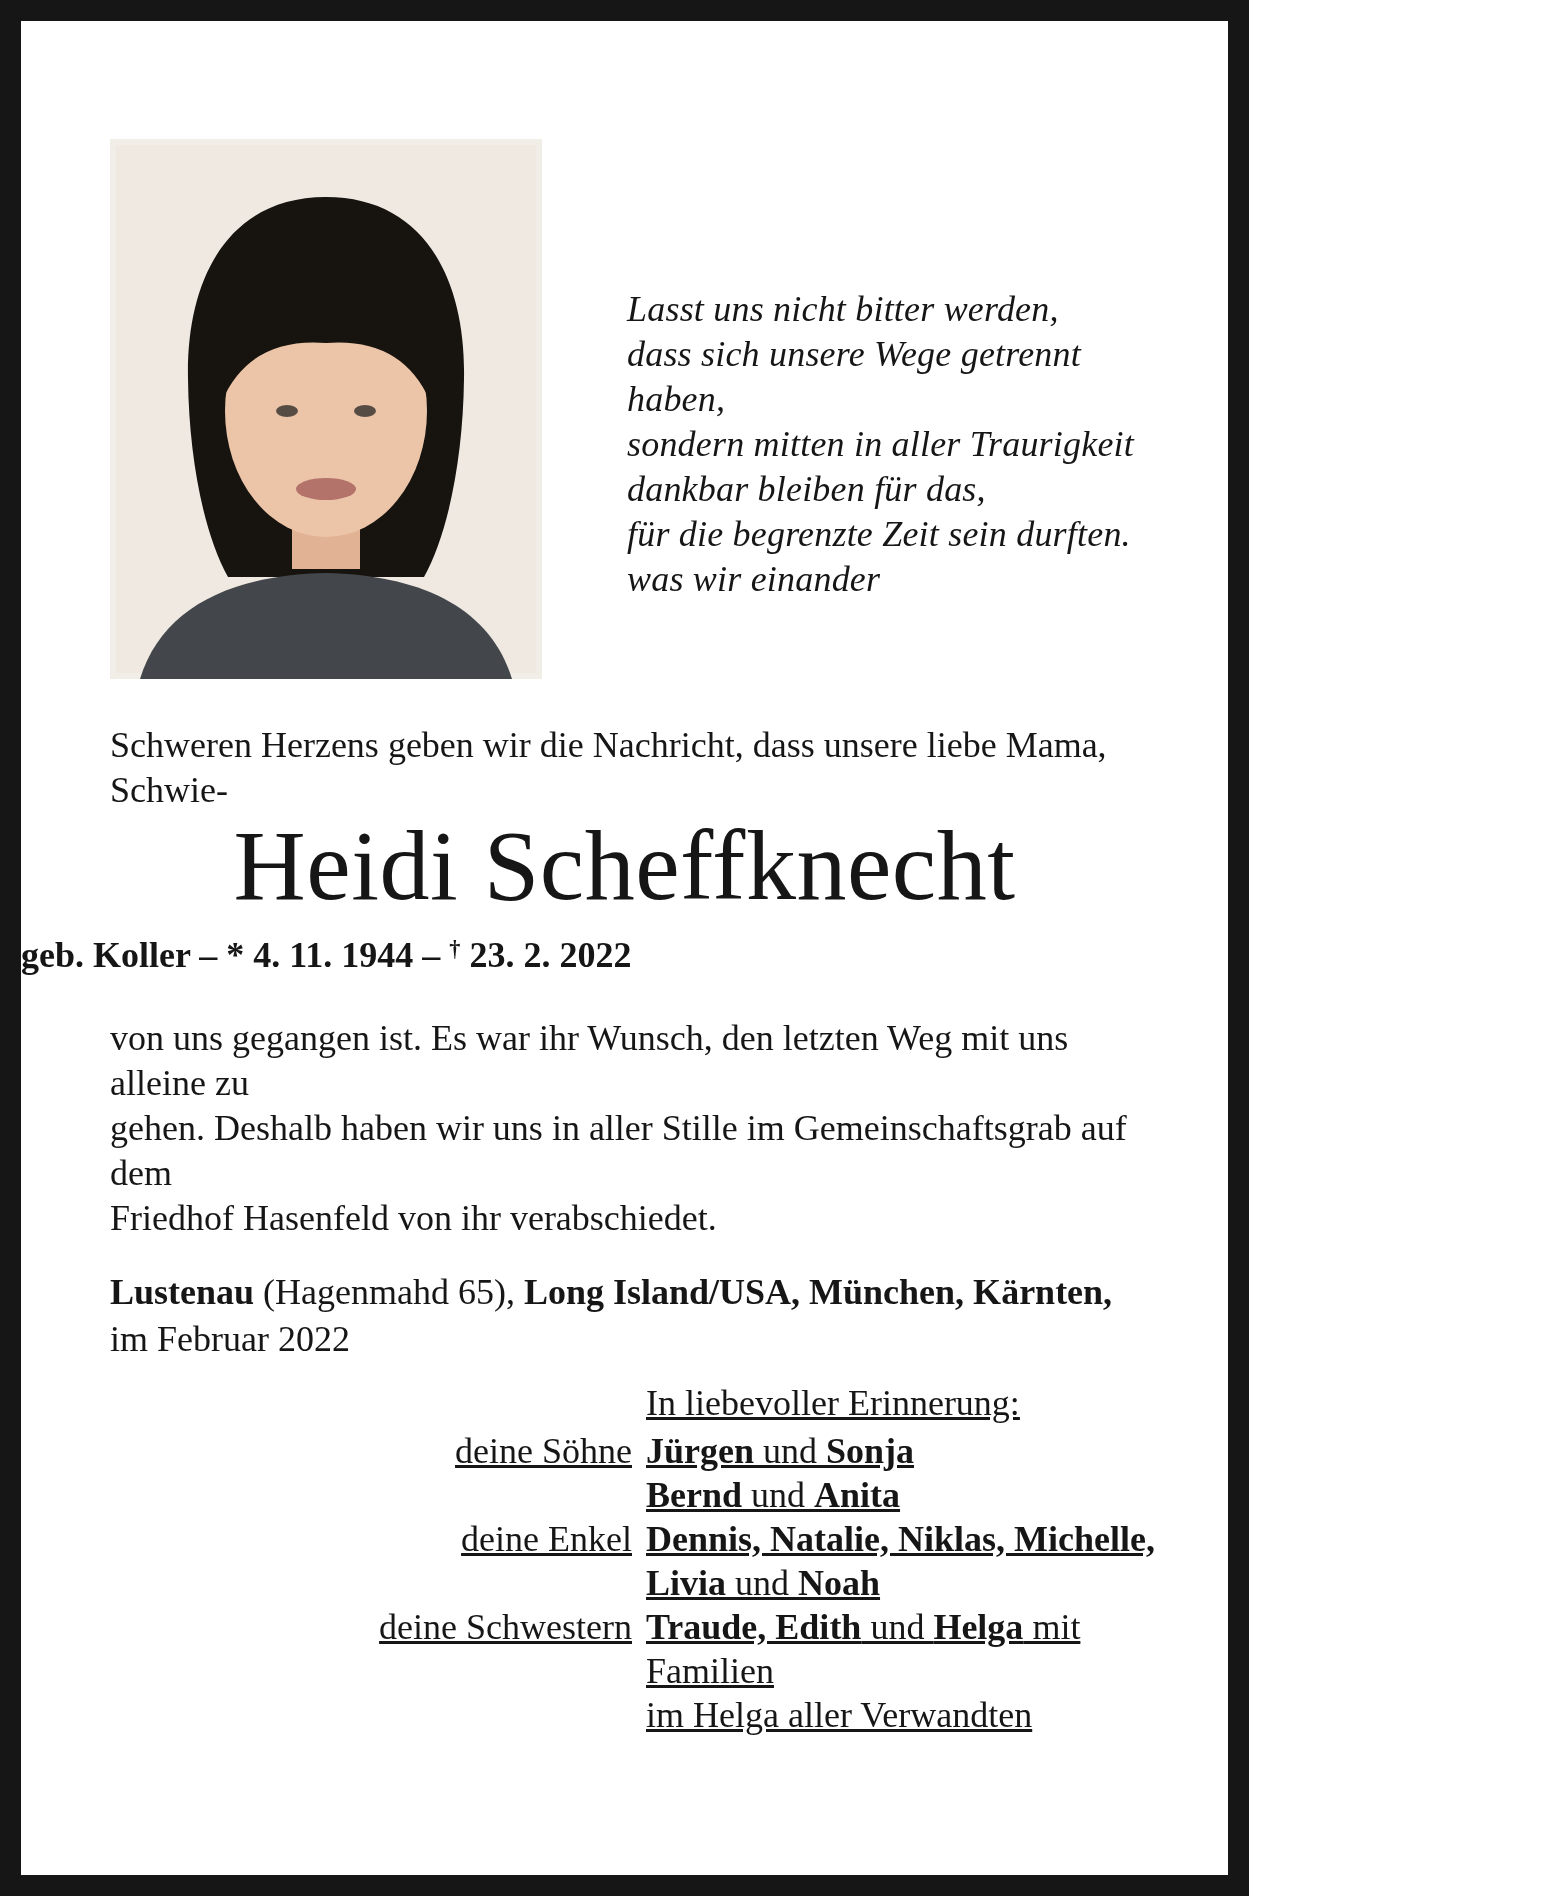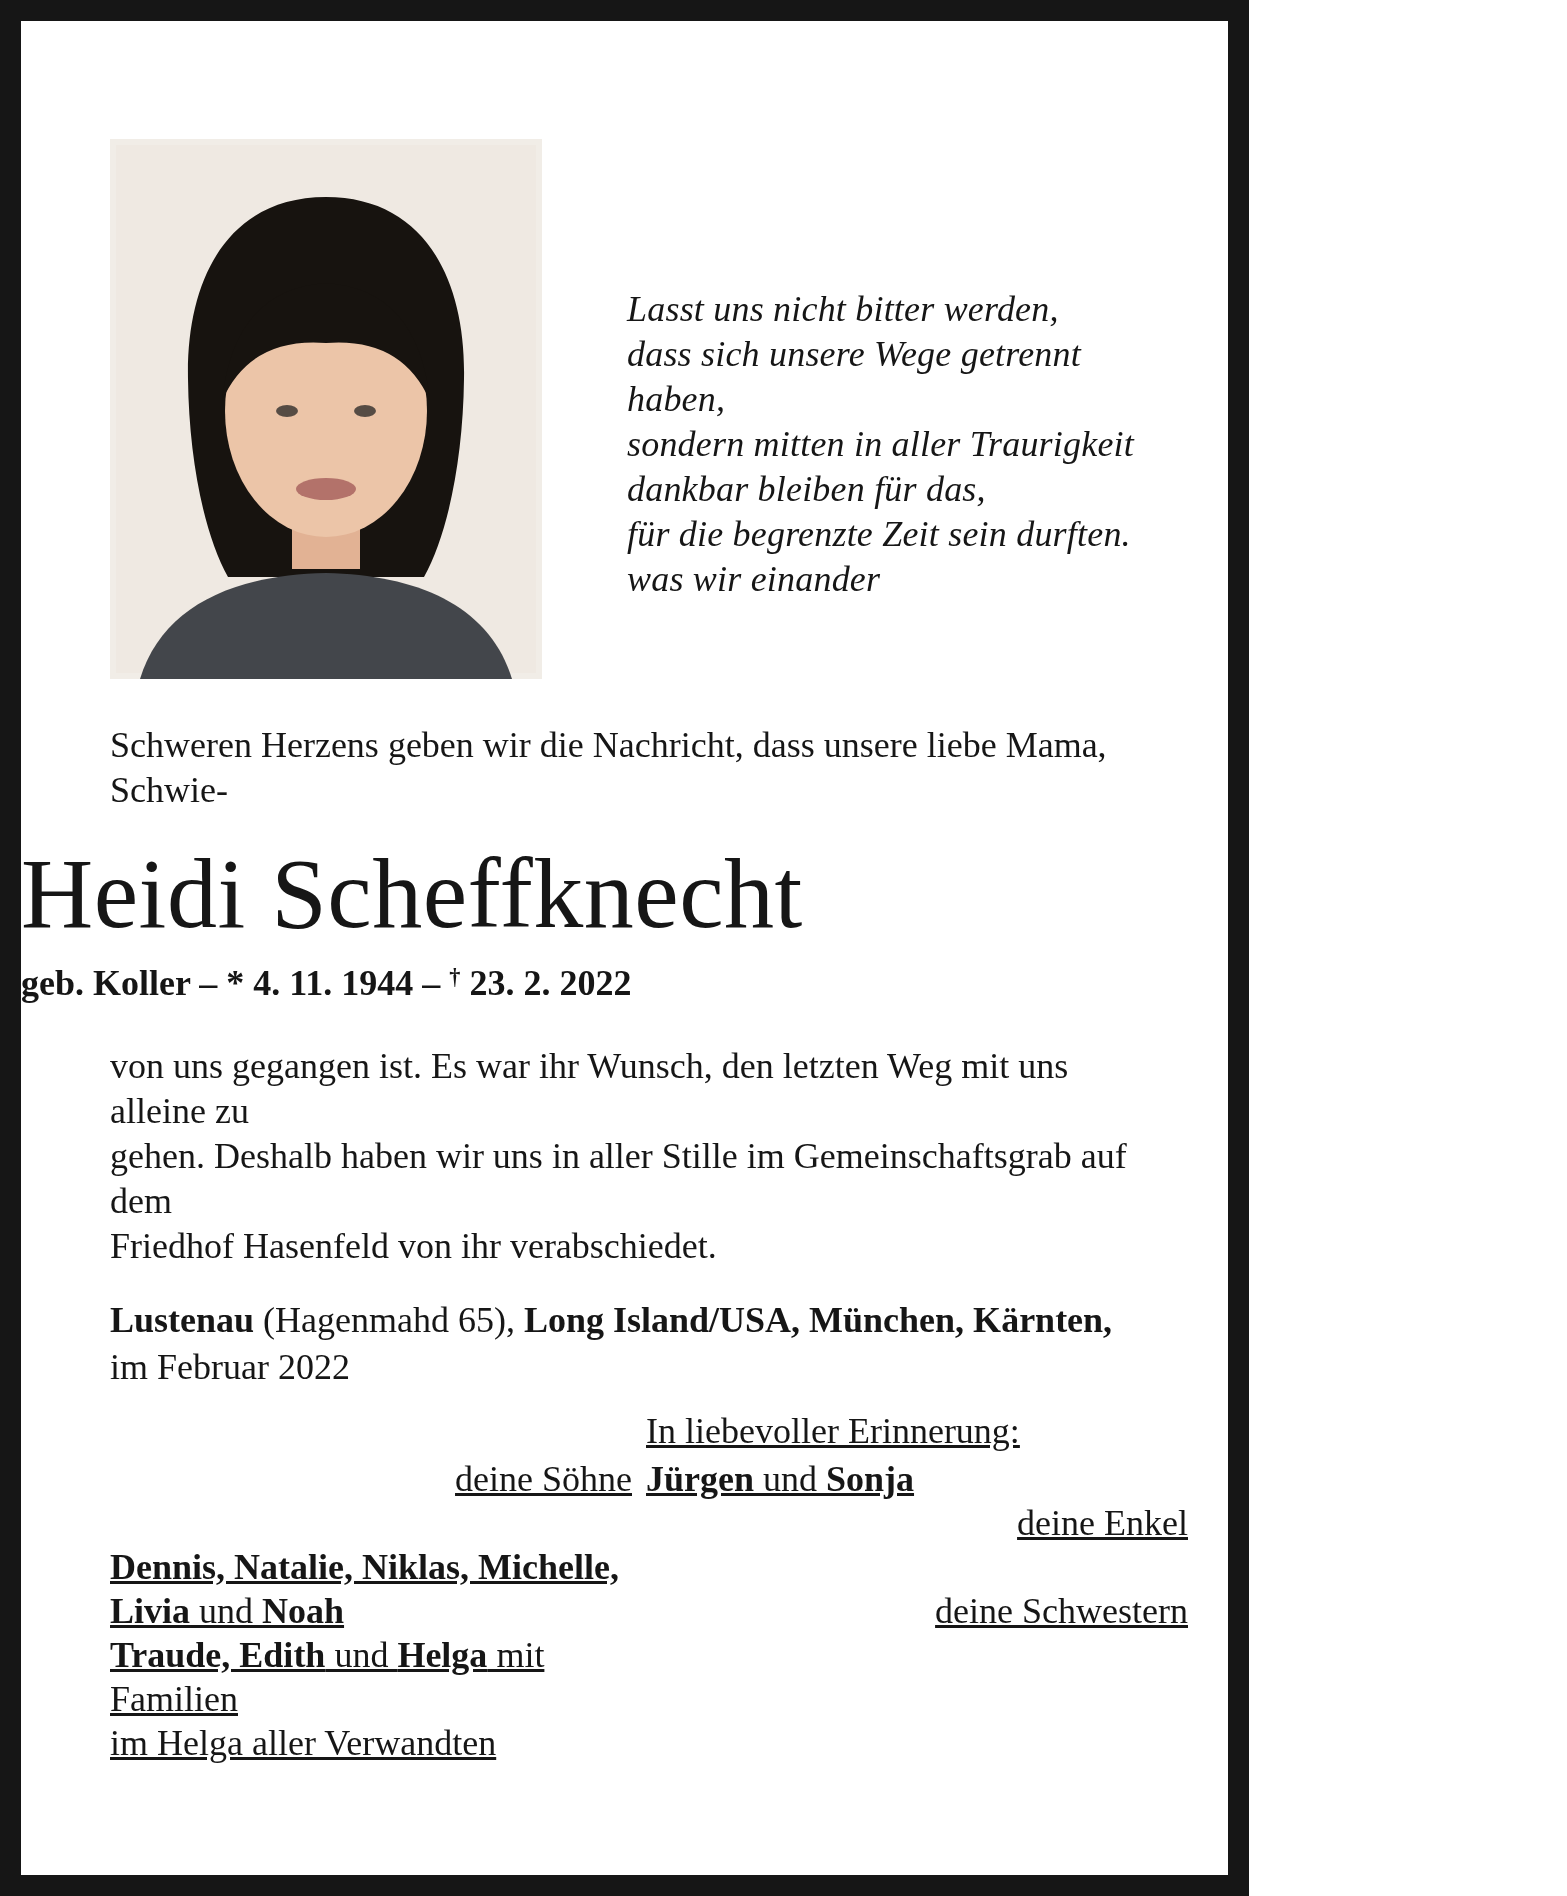--- a/index.html
+++ b/index.html
@@ -40,21 +40,21 @@
     letter-spacing:0.2px;
   }
 
   
   .intro {
     margin:44px 60px 0 89px;
     font-size:36px;
     line-height:45px;
   }
   .deceased-name {
-    margin-top:28px;
+    text-align:center;
     font-size:100px;
     line-height:1.05;
     letter-spacing:0.5px;
   }
   .deceased-dates {
     margin-top:16px;
     text-align:left;
     font-size:36px;
     font-weight:bold;
   }
@@ -144,20 +144,21 @@
 
   <div class="memorial">
     <div class="mem-grid">
       <div class="mem-label"></div>
       <div class="mem-value mem-heading">In liebevoller Erinnerung:</div>
 
       <div class="mem-label">deine Söhne</div>
       <div class="mem-value"><span class="b">Jürgen</span><span> und </span><span class="b">Sonja</span></div>
 
       <div class="mem-label"></div>
+      <div class="mem-value"><span class="b">Bernd</span><span> und </span><span class="b">Anita</span></div>
 
       <div class="mem-label">deine Enkel</div>
       <div class="mem-value"><span class="b">Dennis, Natalie, Niklas, Michelle,</span></div>
 
       <div class="mem-label"></div>
       <div class="mem-value"><span class="b">Livia</span><span> und </span><span class="b">Noah</span></div>
 
       <div class="mem-label">deine Schwestern</div>
       <div class="mem-value"><span class="b">Traude, Edith</span><span> und </span><span class="b">Helga</span><span> mit Familien</span></div>
 

